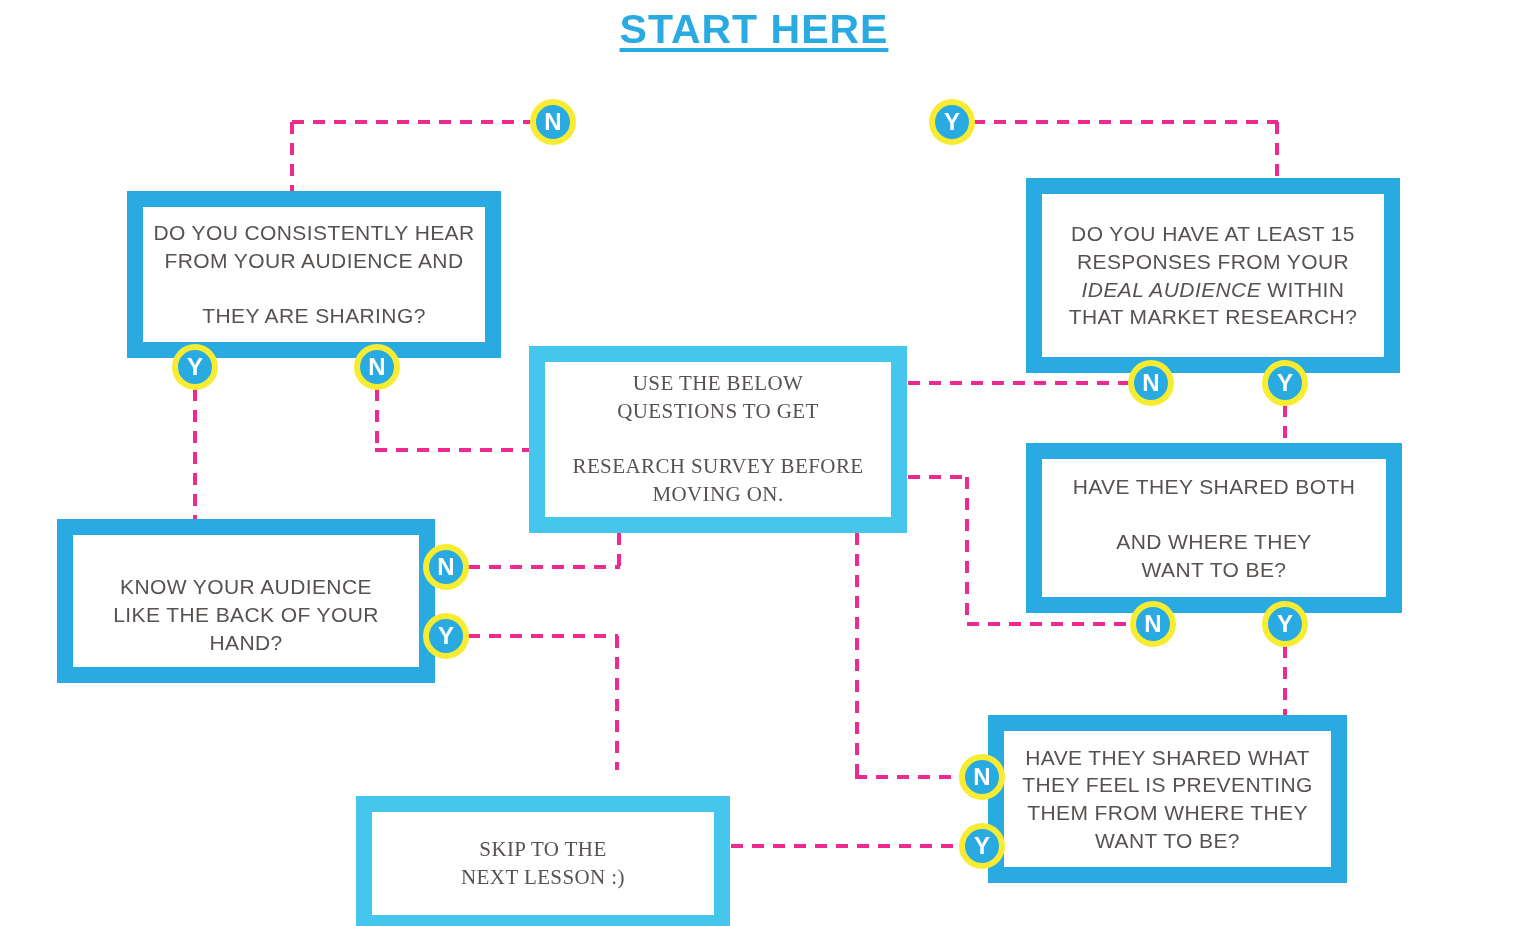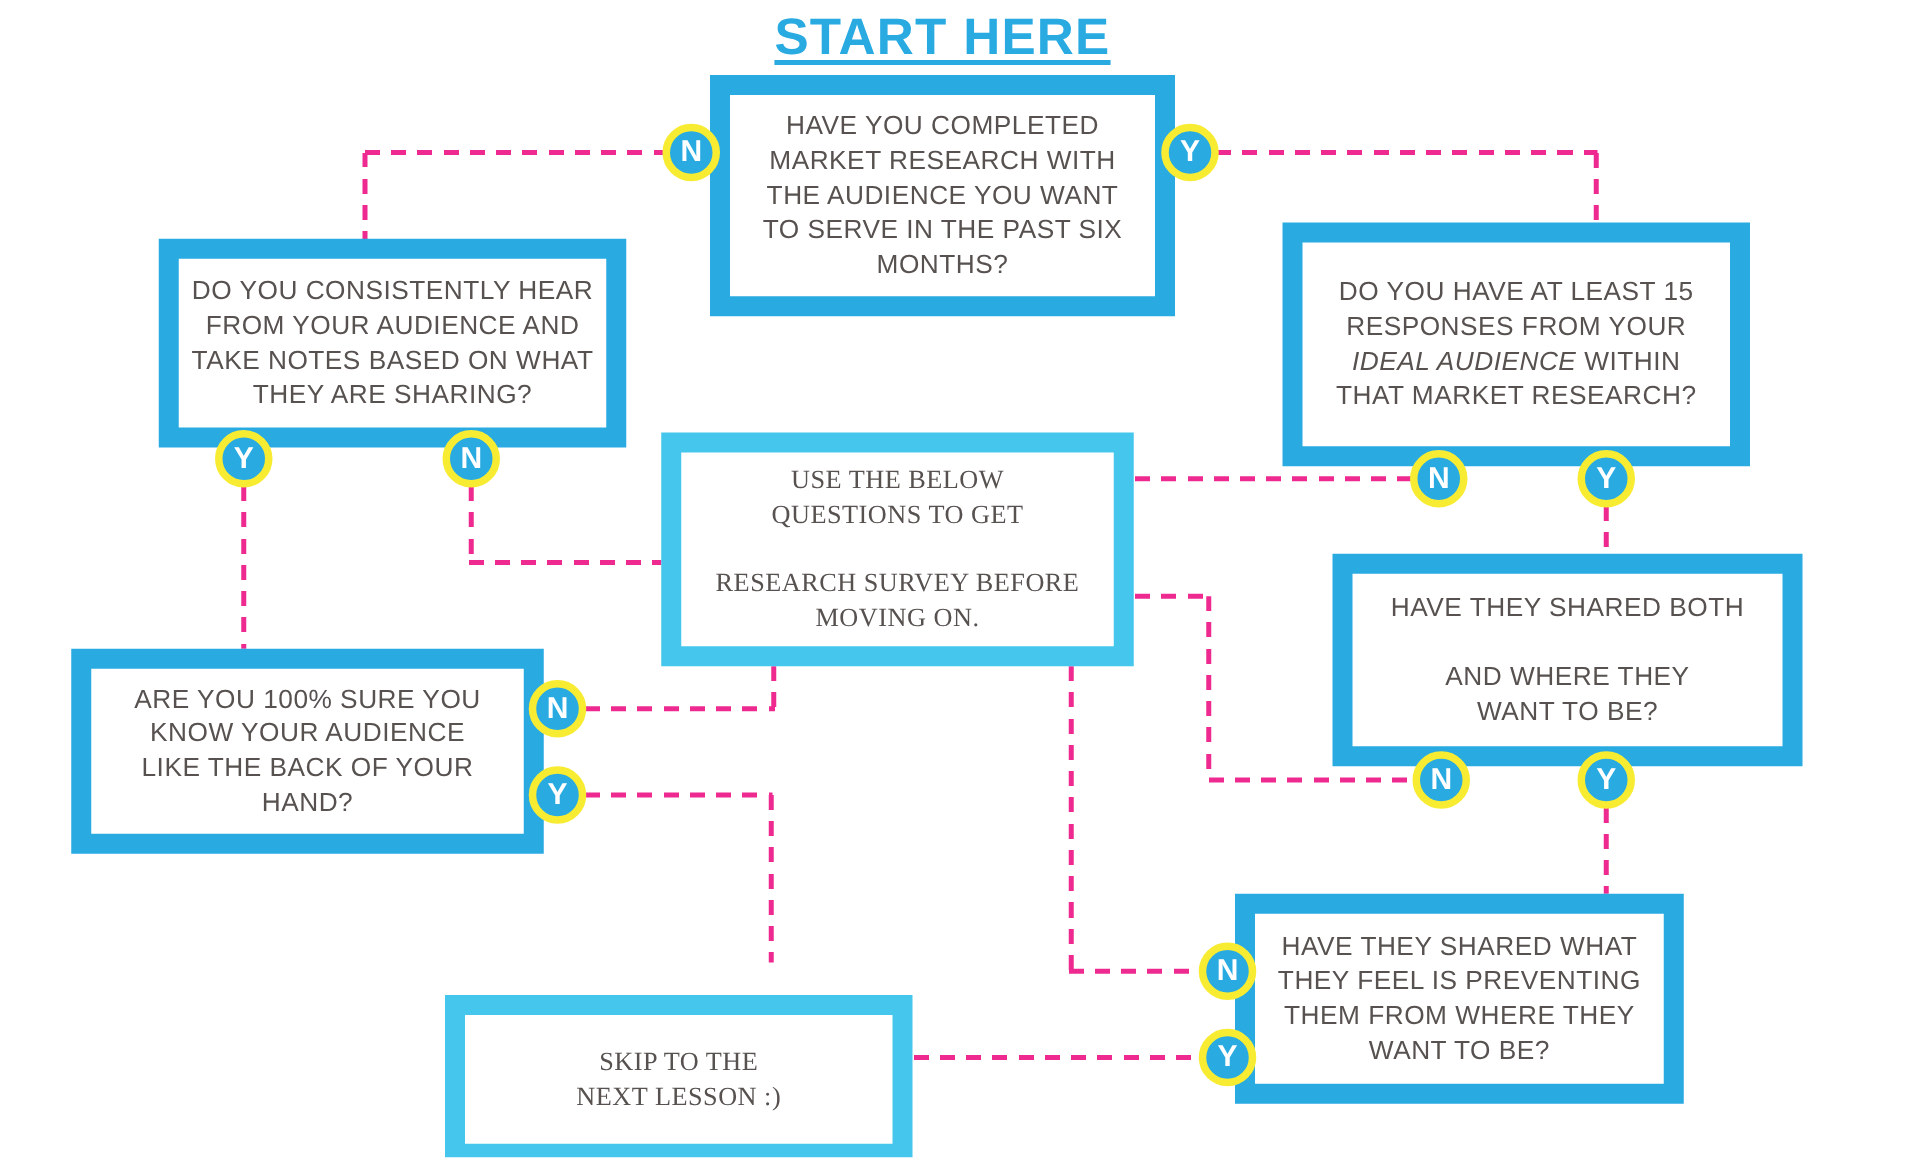--- a/index.html
+++ b/index.html
@@ -60,51 +60,46 @@
   <div class="conn h" style="left:448px;top:634px;width:150px"></div>
   <div class="conn v" style="left:595px;top:636px;height:134px"></div>
   <div class="conn v" style="left:835px;top:533px;height:244px"></div>
   <div class="conn h" style="left:835px;top:775px;width:105px"></div>
   <div class="conn h" style="left:947px;top:622px;width:163px"></div>
   <div class="conn v" style="left:945px;top:477px;height:147px"></div>
   <div class="conn h" style="left:888px;top:475px;width:60px"></div>
   <div class="conn v" style="left:1263px;top:646px;height:69px"></div>
   <div class="conn h" style="left:711px;top:844px;width:229px"></div>
 
-  <div class="box" style="left:548px;top:60px;width:372px;height:193px">
-    <div class="inner">
-        <span><span>HAVE YOU COMPLETED</span><br><span>MARKET RESEARCH WITH</span><br><span>THE AUDIENCE YOU WANT</span><br><span>TO SERVE IN THE PAST SIX</span><br><span>MONTHS?</span></span>
-      </div>
-  </div>
 
   <div class="box" style="left:107px;top:191px;width:374px;height:167px">
     <div class="inner">
-        <span><span>DO YOU CONSISTENTLY HEAR</span><br><span>FROM YOUR AUDIENCE AND</span><br><span>TAKE NOTES BASED ON WHAT</span><br><span>THEY ARE SHARING?</span></span>
+        <span><span>DO YOU CONSISTENTLY HEAR</span><br><span>FROM YOUR AUDIENCE AND</span><br><br><span>THEY ARE SHARING?</span></span>
       </div>
   </div>
 
   <div class="box" style="left:1006px;top:178px;width:374px;height:195px">
     <div class="inner">
         <span><span>DO YOU HAVE AT LEAST 15</span><br><span>RESPONSES FROM YOUR</span><br><span style="font-style: italic;">IDEAL AUDIENCE</span><span> WITHIN</span><br><span>THAT MARKET RESEARCH?</span></span>
       </div>
   </div>
 
   <div class="box light" style="left:509px;top:346px;width:378px;height:187px">
     <div class="inner">
         <span><span>USE THE BELOW</span><br><span>QUESTIONS TO GET</span><br><br><span>RESEARCH SURVEY BEFORE</span><br><span>MOVING ON.</span></span>
       </div>
   </div>
 
   <div class="box" style="left:37px;top:519px;width:378px;height:164px">
     <div class="inner">
-        <span><span>ARE YOU 100% SURE YOU</span><br><span>KNOW YOUR AUDIENCE</span><br><span>LIKE THE BACK OF YOUR</span><br><span>HAND?</span></span>
+        <span><br><span>KNOW YOUR AUDIENCE</span><br><span>LIKE THE BACK OF YOUR</span><br><span>HAND?</span></span>
       </div>
   </div>
 
-  <div class="box" style="left:1046px;top:443px;width:376px;height:170px">
+  <div class="box" style="left:1006px;top:443px;width:376px;height:170px">
     <div class="inner">
         <span><span>HAVE THEY SHARED BOTH</span><br><br><span style="">AND</span><span> WHERE THEY</span><br><span>WANT TO BE?</span></span>
       </div>
   </div>
 
   <div class="box" style="left:968px;top:715px;width:359px;height:168px">
     <div class="inner">
         <span><span>HAVE THEY SHARED WHAT</span><br><span>THEY FEEL IS PREVENTING</span><br><span>THEM FROM WHERE THEY</span><br><span>WANT TO BE?</span></span>
       </div>
   </div>

